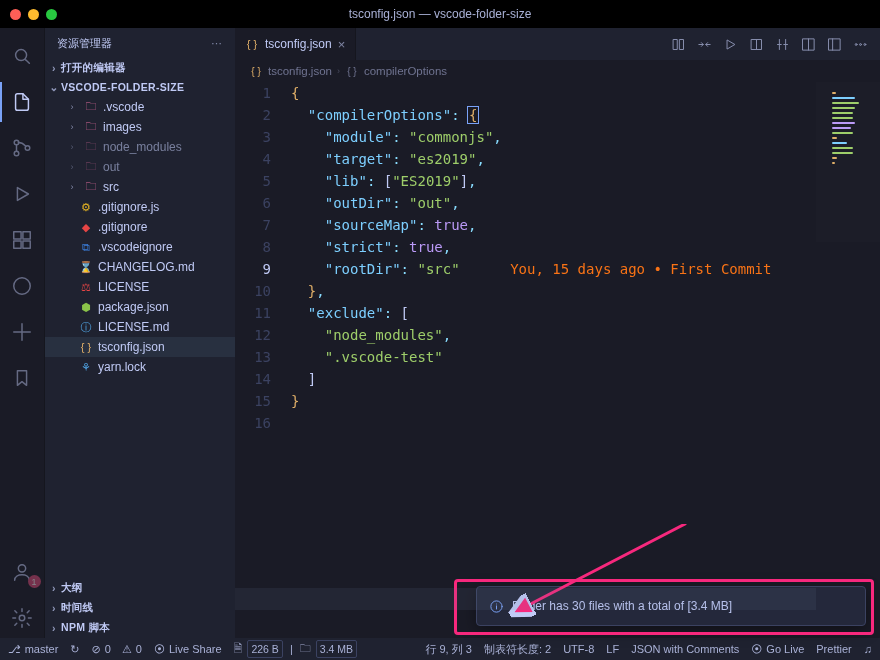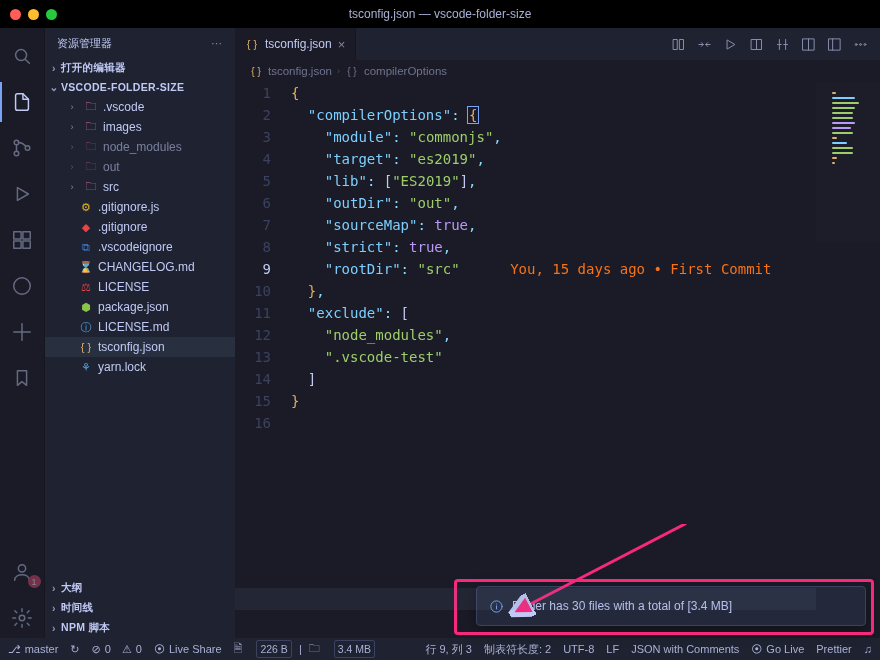--- a/index.html
+++ b/index.html
@@ -58,21 +58,21 @@
   .minimap { position: absolute; right: 0; top: 54px; width: 64px; height: 160px; background: rgba(255,255,255,0.01); }
   .minimap-lines { position: absolute; top: 10px; right: 10px; width: 38px; }
   .minimap-lines div { height: 2px; margin-bottom: 3px; border-radius: 1px; }
   .notif { position: absolute; right: 14px; bottom: 12px; height: 40px; background: #24283b; border: 1px solid #3b4261; border-radius: 4px; box-shadow: 0 4px 16px rgba(0,0,0,0.4); display: flex; align-items: center; padding: 0 16px 0 12px; gap: 8px; font-size: 12px; color: #c0caf5; min-width: 390px; }
   .notif svg { width: 15px; height: 15px; stroke: #7aa2f7; flex-shrink: 0; }
   .highlight-box { position: absolute; right: 6px; bottom: 3px; width: 420px; height: 56px; border: 3px solid #f7287d; border-radius: 4px; pointer-events: none; }
   .arrow { position: absolute; left: 270px; bottom: 14px; pointer-events: none; }
   .statusbar { height: 22px; background: #1f2230; display: flex; align-items: center; font-size: 11px; color: #a9b1d6; padding: 0 8px; gap: 12px; }
   .statusbar .sb-item { display: flex; align-items: center; gap: 4px; cursor: pointer; white-space: nowrap; }
   .sb-spacer { flex: 1; }
-  .sb-box { border: 1px solid #3b4261; border-radius: 2px; padding: 8px 3px; height: 15px; display: inline-flex; align-items: center; margin-left: 10px; font-size: 10.5px; }
+  .sb-box { border: 1px solid #3b4261; border-radius: 2px; padding: 8px 3px; height: 15px; display: inline-flex; align-items: center; margin-left: 1px; font-size: 10.5px; }
   svg { fill: none; stroke: currentColor; stroke-width: 1.6; stroke-linecap: round; stroke-linejoin: round; }
 </style>
 </head>
 <body>
 
 <div class="titlebar">
   <div class="traffic">
     <span class="tl-red"></span>
     <span class="tl-yellow"></span>
     <span class="tl-green"></span>

